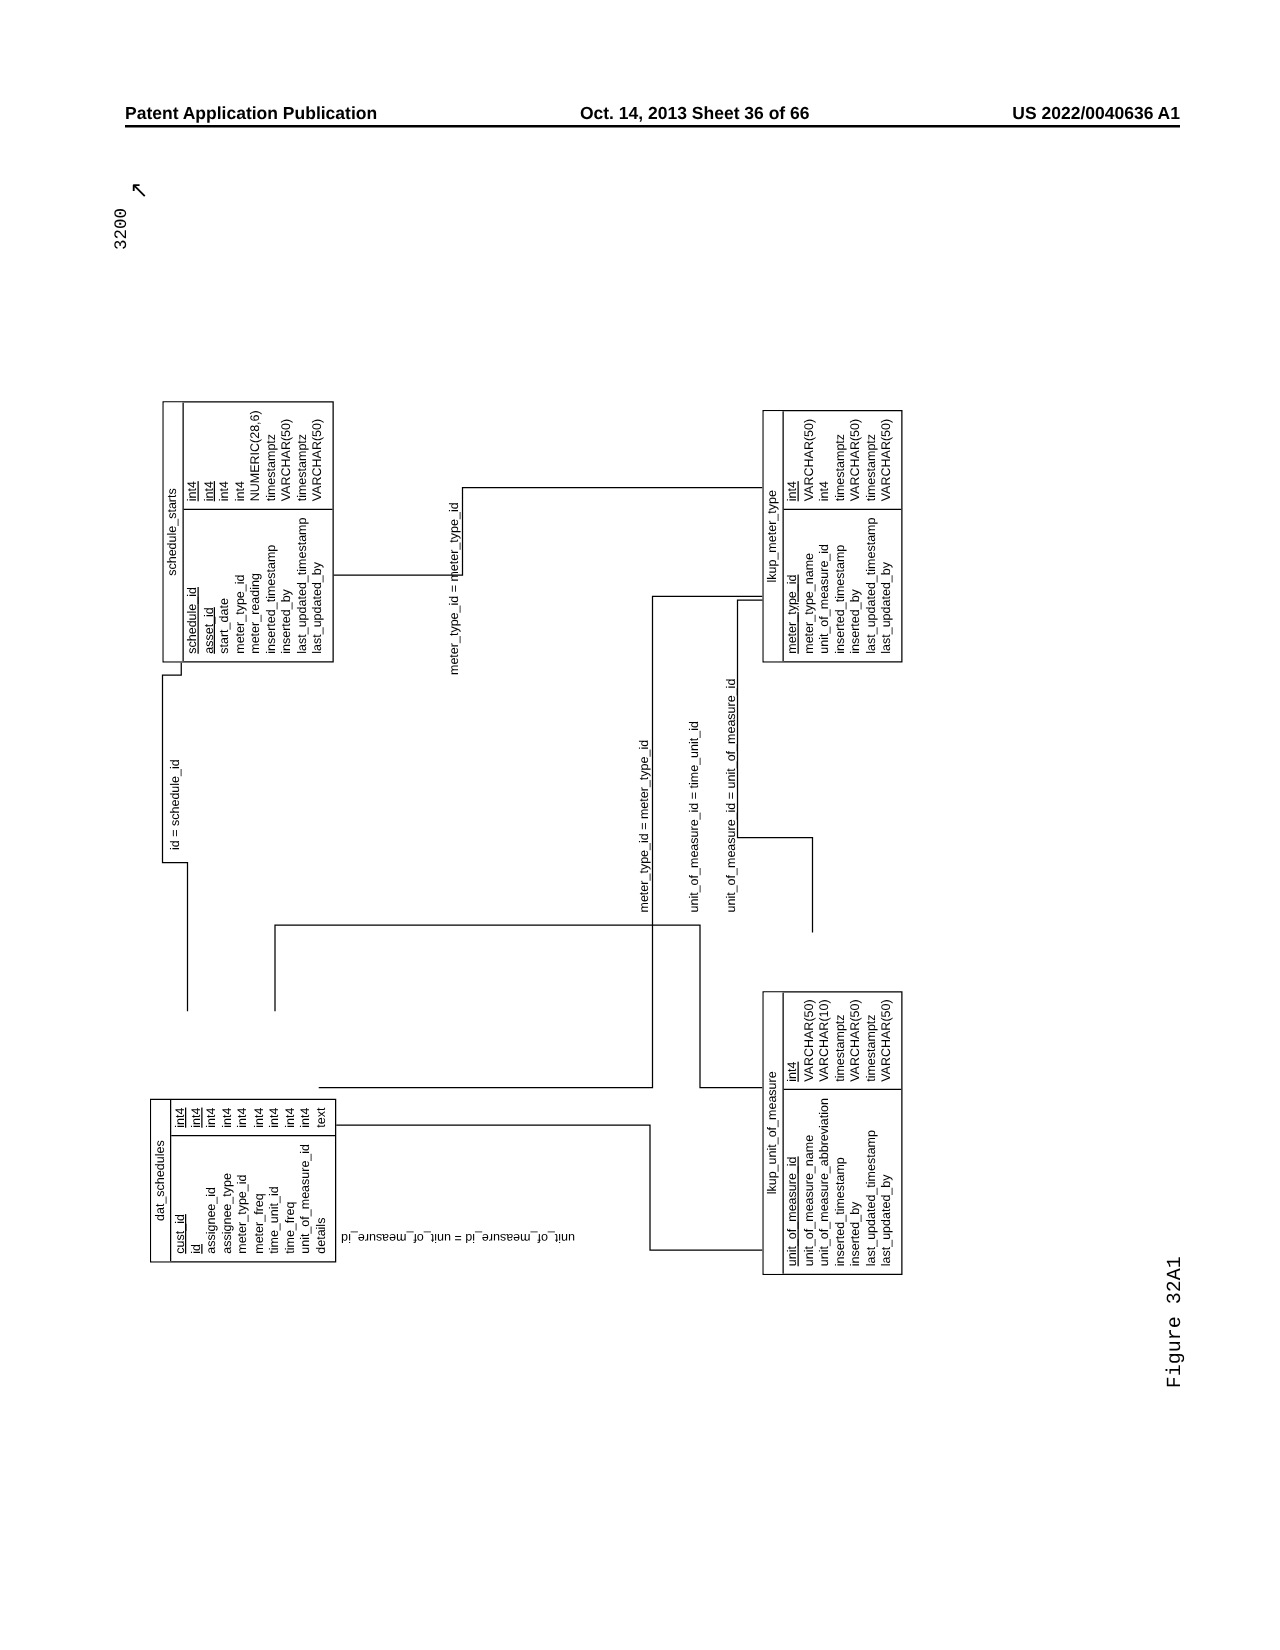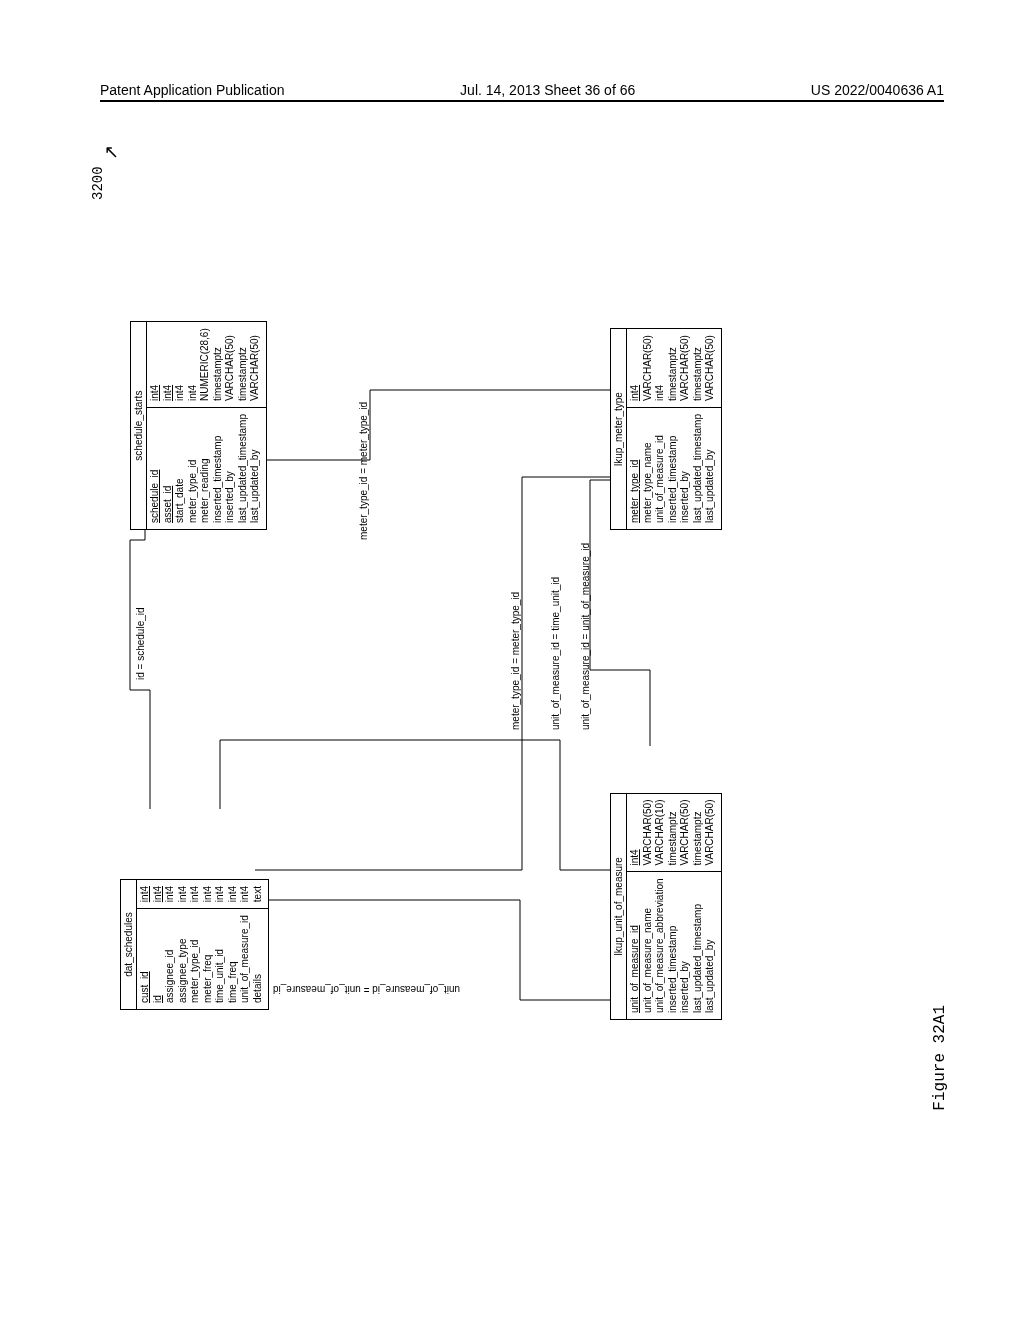--- a/index.html
+++ b/index.html
@@ -12,21 +12,21 @@
     position: relative;
   }
   .page-header {
     position: absolute;
     top: 82px;
     left: 100px;
     right: 80px;
     display: flex;
     justify-content: space-between;
     font-size: 14px;
-    font-weight: normal;
+    font-weight: bold;
     border-bottom: 2px solid #000;
     padding-bottom: 2px;
   }
   .diagram-content {
     position: absolute;
     top: 200px;
     left: 90px;
     width: 870px;
     height: 820px;
     transform: rotate(-90deg) translate(-820px, 0);
@@ -96,21 +96,21 @@
     stroke: #000;
     stroke-width: 1;
     fill: none;
   }
 </style>
 </head>
 <body>
 
 <div class="page-header">
   <span>Patent Application Publication</span>
-  <span>Jul. 14, 2013  Sheet 36 of 66</span>
+  <span>Oct. 14, 2013  Sheet 36 of 66</span>
   <span>US 2022/0040636 A1</span>
 </div>
 
 <div class="ref-num">3200</div>
 <div class="ref-arrow">↗</div>
 
 <div class="diagram-content">
 
   <svg class="connections">
 

